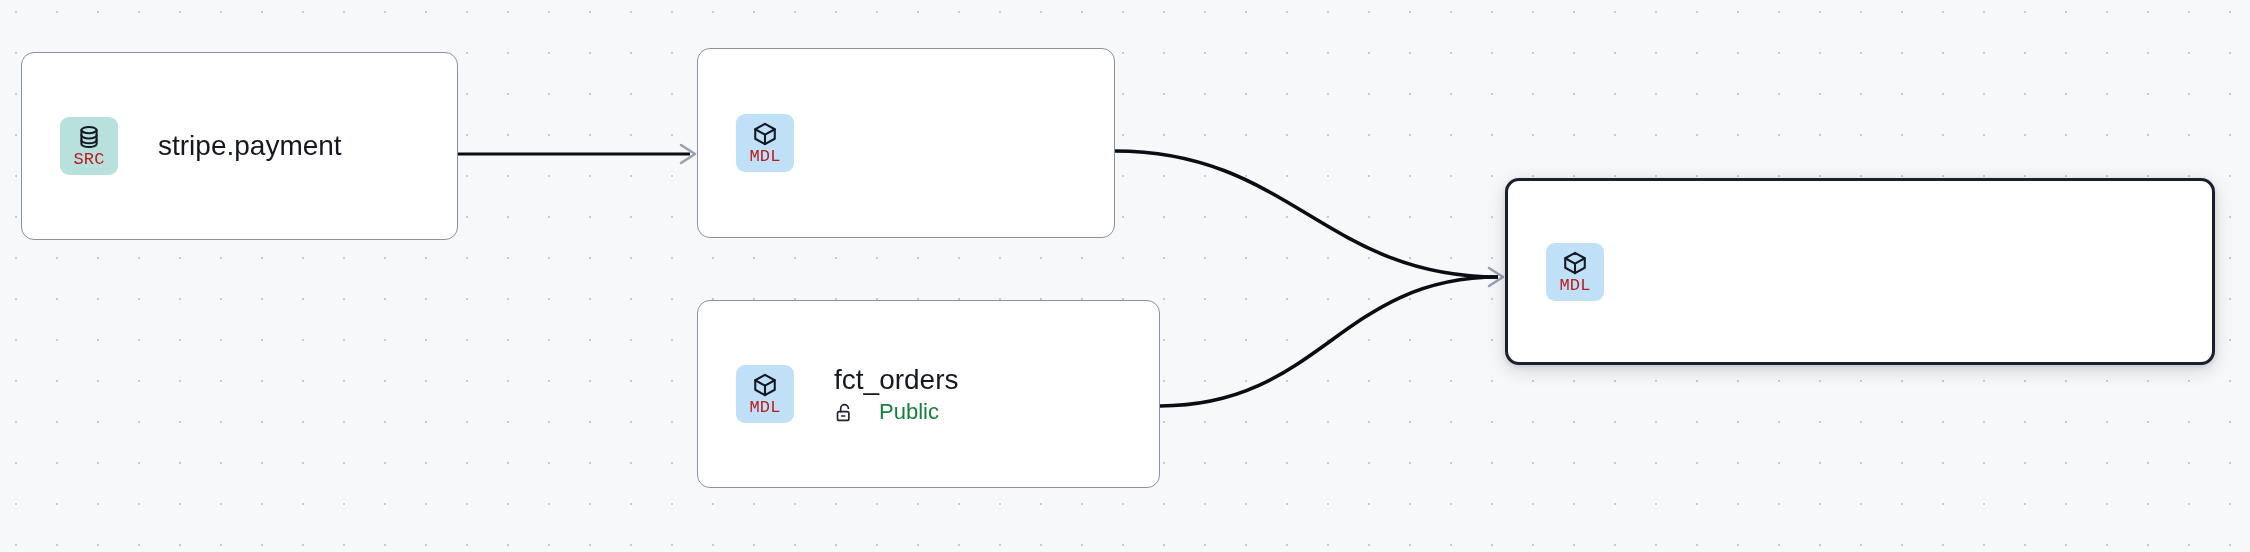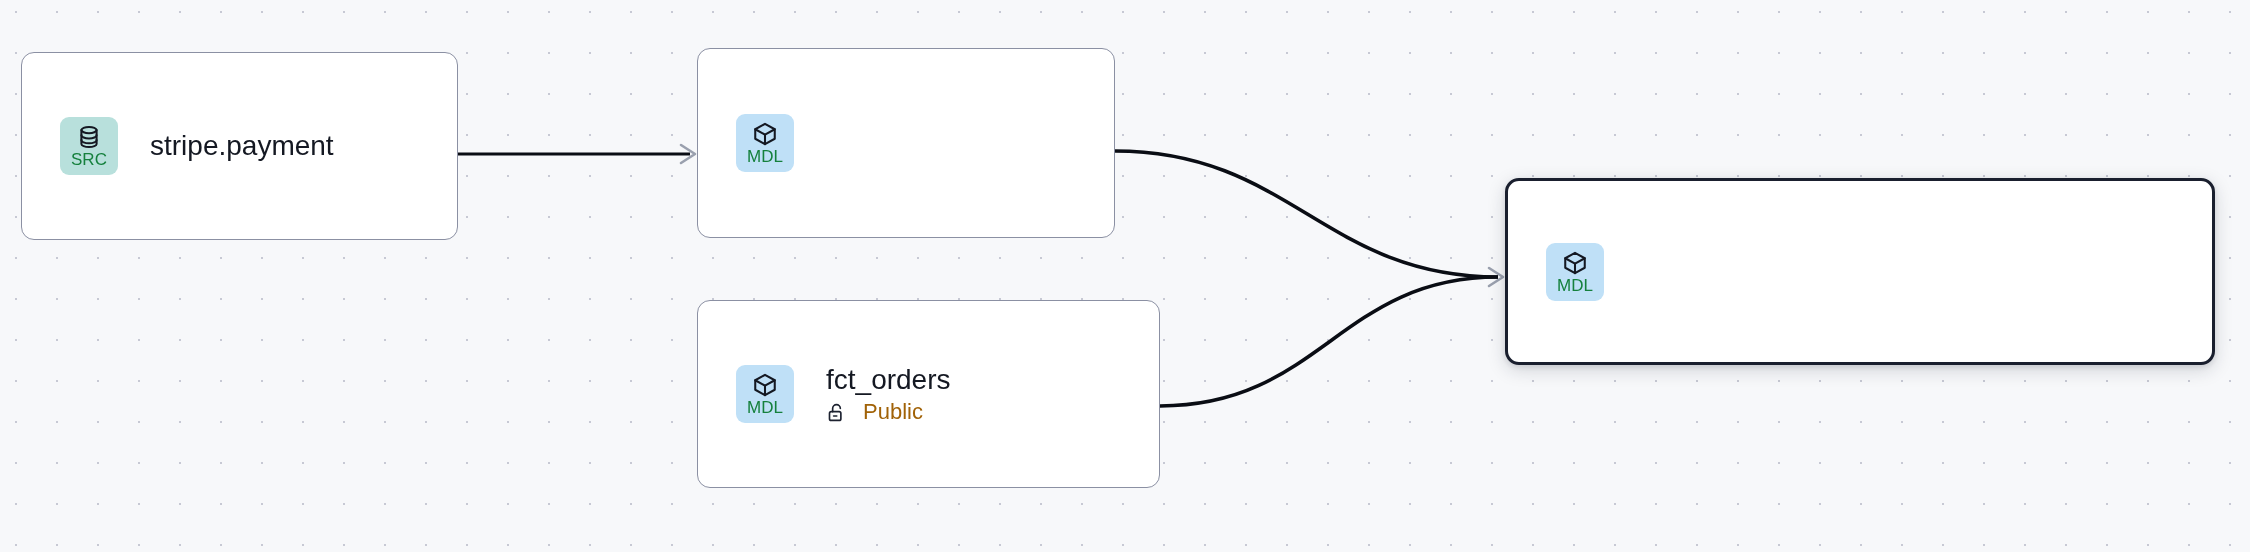--- a/index.html
+++ b/index.html
@@ -61,47 +61,47 @@
     justify-content: center;
     gap: 1px;
   }
   .badge.src { background: #b8e0dc; }
   .badge.mdl { background: #bfe0f7; justify-content: center; }
   .badge svg { display: block; }
   .badge-text {
     font-size: 17px;
     line-height: 17px;
     font-weight: 400;
-    color: #15803d;
+    color: #b91c1c;
     letter-spacing: 0.1px;
-    font-family: Liberation Sans, sans-serif;
+    font-family: Liberation Mono, monospace;
   }
 
   
   .node-labels {
-    margin-left: 32px;
+    margin-left: 40px;
     display: flex;
     flex-direction: column;
     justify-content: flex-end;
     gap: 2px;
   }
   .node-title {
     font-size: 28px;
     line-height: 34px;
     color: #141822;
     white-space: nowrap;
     font-family: "Liberation Sans", sans-serif;
   }
   .node-sub {
     display: flex;
     align-items: center;
-    gap: 16px;
+    gap: 24px;
     font-size: 22px;
     line-height: 26px;
-    color: #a16207;
+    color: #15803d;
     white-space: nowrap;
   }
   .node-sub svg { display: block; flex: 0 0 auto; }
 
   
   #node-stripe-payment        { left: 21px;   top: 52px;  width: 437px; height: 188px; }
   #node-stg-payments          { left: 697px;  top: 48px;  width: 418px; height: 190px; }
   #node-fct-orders            { left: 697px;  top: 300px; width: 463px; height: 188px; }
   #node-agg-customer-journey  { left: 1505px; top: 178px; width: 710px; height: 187px; }
 </style>

